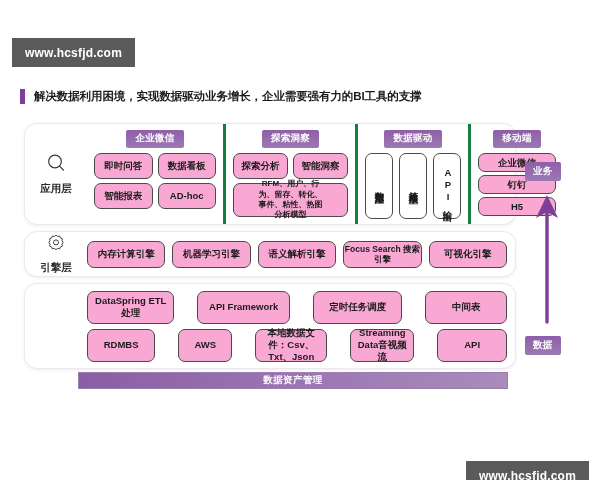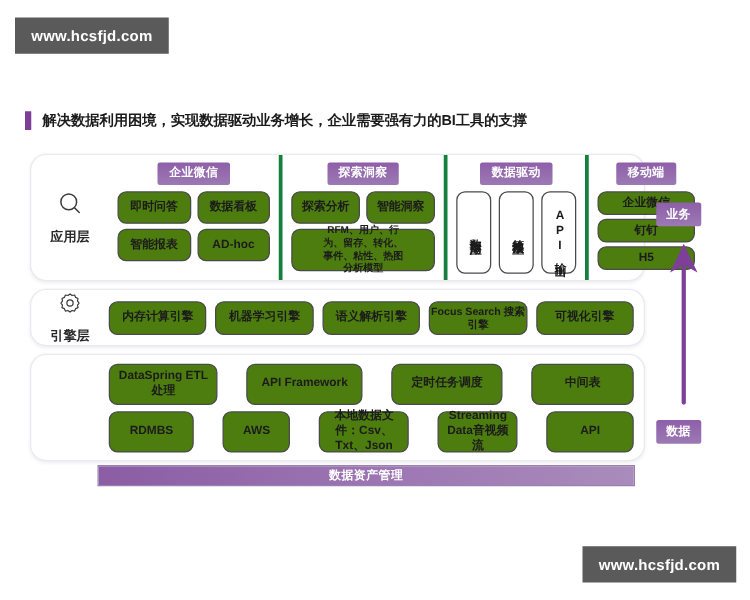--- a/index.html
+++ b/index.html
@@ -19,20 +19,21 @@
   .watermark {
     position: absolute;
     background: #5a5a5a;
     color: #ffffff;
     font-size: 12px;
     font-weight: 700;
     letter-spacing: 0.2px;
     display: flex;
     align-items: center;
     justify-content: center;
+    margin-top: 24px;
   }
   .watermark.top {
     left: 12px;
     top: 14px;
     width: 123px;
     height: 29px;
   }
   .watermark.bottom {
     left: 466px;
     top: 437px;
@@ -139,21 +140,21 @@
     display: flex;
     gap: 5px;
     justify-content: center;
     width: 100%;
   }
 
   
   .pill {
     border: 1px solid #4a4a4a;
     border-radius: 7px;
-    background: #4d7c0f;
+    background: #f9a8d4;
     display: flex;
     align-items: center;
     justify-content: center;
     text-align: center;
     font-size: 9.5px;
     font-weight: 700;
     color: #1b1b1b;
     box-sizing: border-box;
     line-height: 1.25;
     white-space: nowrap;

